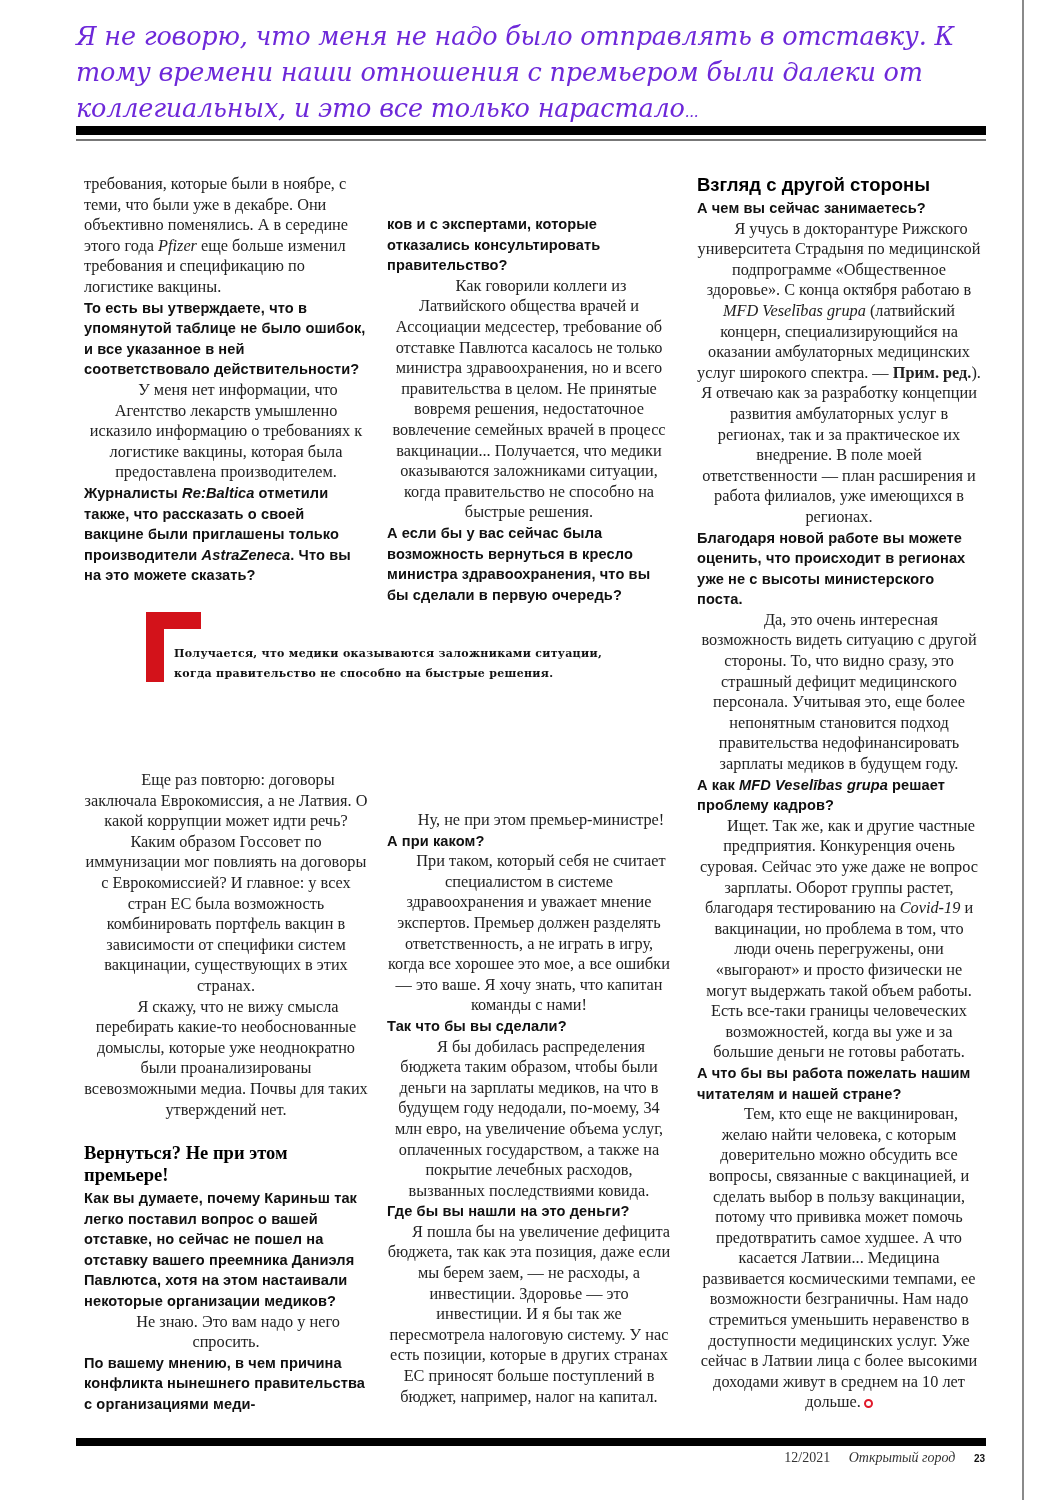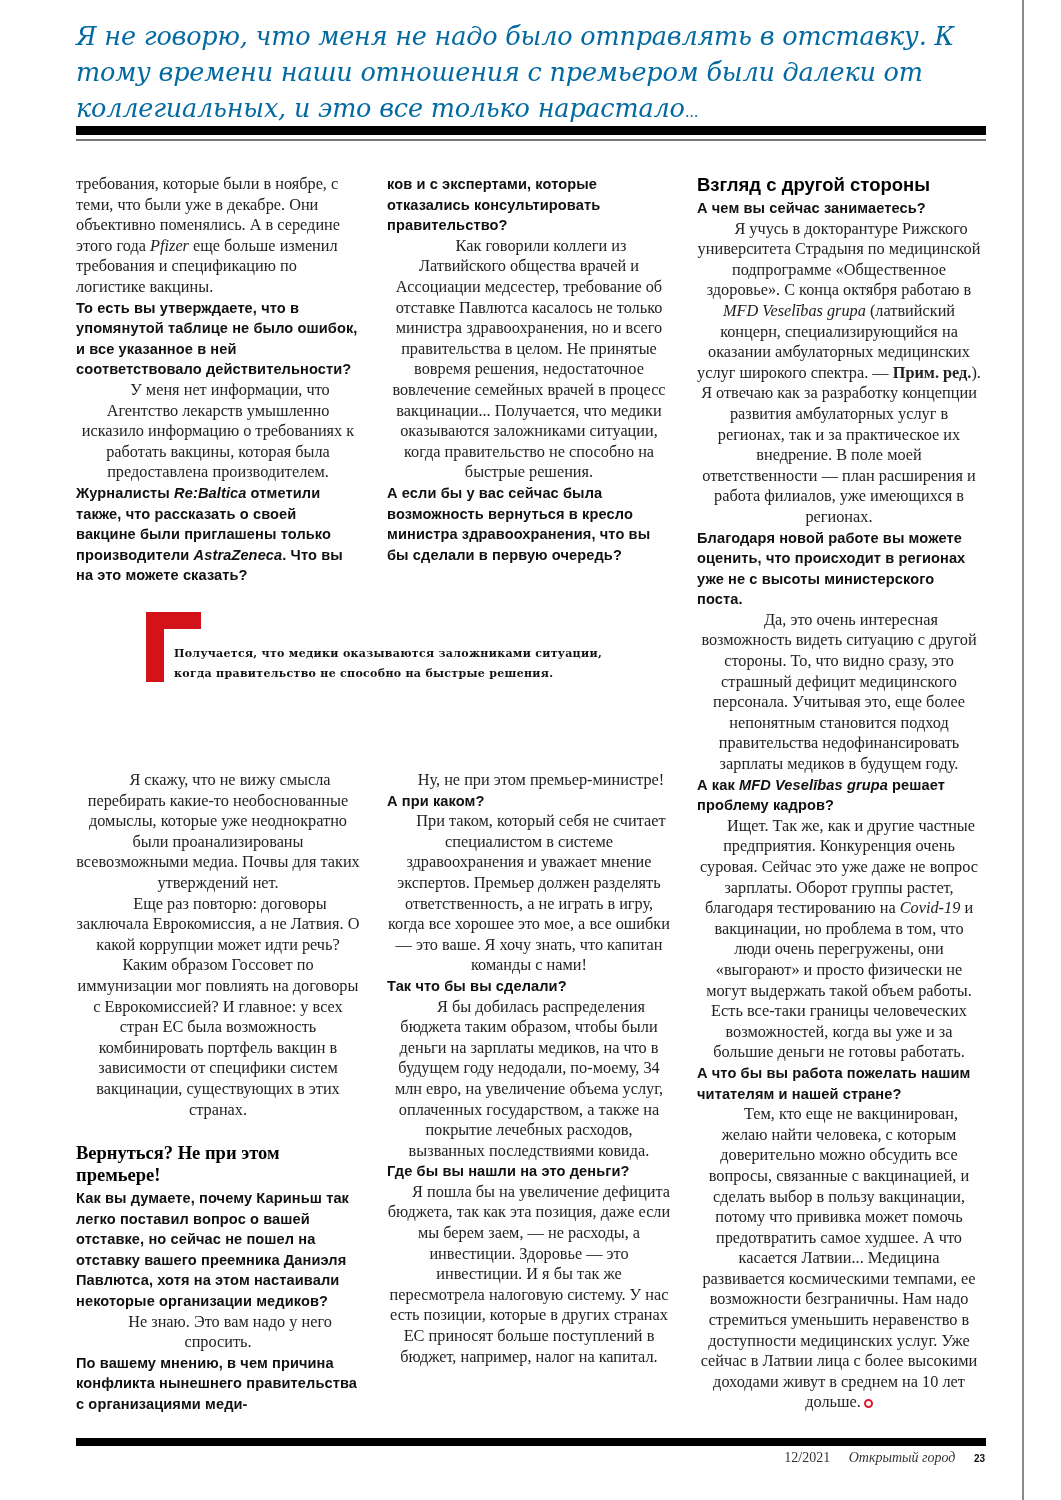--- a/index.html
+++ b/index.html
@@ -3,35 +3,35 @@
 <meta charset="utf-8">
 <style>
   html, body { margin: 0; padding: 0; background: #ffffff; }
   body { width: 1061px; height: 1500px; position: relative; overflow: hidden; color: #1a1a1a; }
   .page { position: absolute; left: 0; top: 0; width: 1061px; height: 1500px; }
   .right-edge { position: absolute; left: 1022px; top: 0; width: 2px; height: 1500px; background: #8a8a8a; }
 
   .pull-quote-top {
     position: absolute; left: 76px; top: 18px; width: 910px;
     font-family: "DejaVu Serif", serif; font-style: italic;
-    font-size: 25.5px; line-height: 36px; color: #0369a1; letter-spacing: -0.2px;
+    font-size: 25.5px; line-height: 36px; color: #6d28d9; letter-spacing: -0.2px;
   }
   .pull-quote-top .dots { font-size: 15px; }
   .rule-thick { position: absolute; left: 76px; top: 126px; width: 910px; height: 9px; background: #000; }
   .rule-thin { position: absolute; left: 76px; top: 139px; width: 910px; height: 2px; background: #777; }
 
   .col { position: absolute; width: 284px; font-family: "Liberation Serif", serif; font-size: 16.3px; line-height: 20.6px; color: #222; }
   .col p { margin: 0; text-align: left; }
   .col p.ind { text-indent: 24px; text-align: center; }
   .col .q { font-family: "Liberation Sans", sans-serif; font-weight: bold; font-size: 14.6px; line-height: 20.6px; color: #111; letter-spacing: 0.1px; }
   .col .sub { font-family: "Liberation Sans", sans-serif; font-weight: 900; font-size: 18.5px; line-height: 22px; color: #000; margin-top: 4px; margin-bottom: 2px; }
   .col i { font-style: italic; }
 
-  .c1 { left: 76px; }
-  .c2 { left: 387px; }
+  .c1 { left: 84px; }
+  .c2 { left: 387px; margin-top: 40px; }
   .c3 { left: 697px; }
 
   .quote-box { position: absolute; left: 146px; top: 612px; width: 480px; height: 110px; }
   .quote-corner-v { position: absolute; left: 0; top: 0; width: 18px; height: 70px; background: #d3121a; }
   .quote-corner-h { position: absolute; left: 0; top: 0; width: 55px; height: 17px; background: #d3121a; }
   .quote-text {
     position: absolute; left: 28px; top: 32px; width: 450px;
     font-family: "DejaVu Serif", serif; font-weight: bold; font-size: 11px; line-height: 19.5px; color: #111; letter-spacing: 0.3px;
   }
 
@@ -50,21 +50,21 @@
 
   <div class="pull-quote-top">
     <span>Я не говорю, что меня не надо было отправлять в отставку. К тому времени наши отношения с премьером были далеки от коллегиальных, и это все только нарастало</span><span class="dots">...</span>
   </div>
   <div class="rule-thick"></div>
   <div class="rule-thin"></div>
 
   <div class="col c1" style="top:174px;">
     <p><span>требования, которые были в ноябре, с теми, что были уже в декабре. Они объективно поменялись. А в середине этого года </span><i>Pfizer</i><span> еще больше изменил требования и спецификацию по логистике вакцины.</span></p>
     <p class="q">То есть вы утверждаете, что в упомянутой таблице не было ошибок, и все указанное в ней соответствовало действительности?</p>
-    <p class="ind">У меня нет информации, что Агентство лекарств умышленно исказило информацию о требованиях к работать вакцины, которая была предоставлена производителем.</p>
+    <p class="ind">У меня нет информации, что Агентство лекарств умышленно исказило информацию о требованиях к логистике вакцины, которая была предоставлена производителем.</p>
     <p class="q"><span>Журналисты </span><i>Re:Baltica</i><span> отметили также, что рассказать о своей вакцине были приглашены только производители </span><i>AstraZeneca</i><span>. Что вы на это можете сказать?</span></p>
   </div>
 
   <div class="col c2" style="top:174px;">
     <p class="q">ков и с экспертами, которые отказались консультировать правительство?</p>
     <p class="ind">Как говорили коллеги из Латвийского общества врачей и Ассоциации медсестер, требование об отставке Павлютса касалось не только министра здравоохранения, но и всего правительства в целом. Не принятые вовремя решения, недостаточное вовлечение семейных врачей в процесс вакцинации... Получается, что медики оказываются заложниками ситуации, когда правительство не способно на быстрые решения.</p>
     <p class="q">А если бы у вас сейчас была возможность вернуться в кресло министра здравоохранения, что вы бы сделали в первую очередь?</p>
   </div>
 
   <div class="col c3" style="top:170px;">
@@ -79,22 +79,22 @@
     <p class="ind"><span>Тем, кто еще не вакцинирован, желаю найти человека, с которым доверительно можно обсудить все вопросы, связанные с вакцинацией, и сделать выбор в пользу вакцинации, потому что прививка может помочь предотвратить самое худшее. А что касается Латвии... Медицина развивается космическими темпами, ее возможности безграничны. Нам надо стремиться уменьшить неравенство в доступности медицинских услуг. Уже сейчас в Латвии лица с более высокими доходами живут в среднем на 10 лет дольше.</span><span class="end-mark"></span></p>
   </div>
 
   <div class="quote-box">
     <div class="quote-corner-v"></div>
     <div class="quote-corner-h"></div>
     <div class="quote-text">Получается, что медики оказываются заложниками ситуации, когда правительство не способно на быстрые решения.</div>
   </div>
 
   <div class="col c1" style="top:770px;">
+    <p class="ind">Еще раз повторю: договоры заключала Еврокомиссия, а не Латвия. О какой коррупции может идти речь? Каким образом Госсовет по иммунизации мог повлиять на договоры с Еврокомиссией? И главное: у всех стран ЕС была возможность комбинировать портфель вакцин в зависимости от специфики систем вакцинации, существующих в этих странах.</p>
     <p class="ind">Я скажу, что не вижу смысла перебирать какие-то необоснованные домыслы, которые уже неоднократно были проанализированы всевозможными медиа. Почвы для таких утверждений нет.</p>
-    <p class="ind">Еще раз повторю: договоры заключала Еврокомиссия, а не Латвия. О какой коррупции может идти речь? Каким образом Госсовет по иммунизации мог повлиять на договоры с Еврокомиссией? И главное: у всех стран ЕС была возможность комбинировать портфель вакцин в зависимости от специфики систем вакцинации, существующих в этих странах.</p>
     <p class="sub" style="margin-top:22px;font-family:Liberation Serif, serif;">Вернуться? Не при этом премьере!</p>
     <p class="q">Как вы думаете, почему Кариньш так легко поставил вопрос о вашей отставке, но сейчас не пошел на отставку вашего преемника Даниэля Павлютса, хотя на этом настаивали некоторые организации медиков?</p>
     <p class="ind">Не знаю. Это вам надо у него спросить.</p>
     <p class="q">По вашему мнению, в чем причина конфликта нынешнего правительства с организациями меди-</p>
   </div>
 
   <div class="col c2" style="top:770px;">
     <p class="ind">Ну, не при этом премьер-министре!</p>
     <p class="q">А при каком?</p>
     <p class="ind">При таком, который себя не считает специалистом в системе здравоохранения и уважает мнение экспертов. Премьер должен разделять ответственность, а не играть в игру, когда все хорошее это мое, а все ошибки — это ваше. Я хочу знать, что капитан команды с нами!</p>

